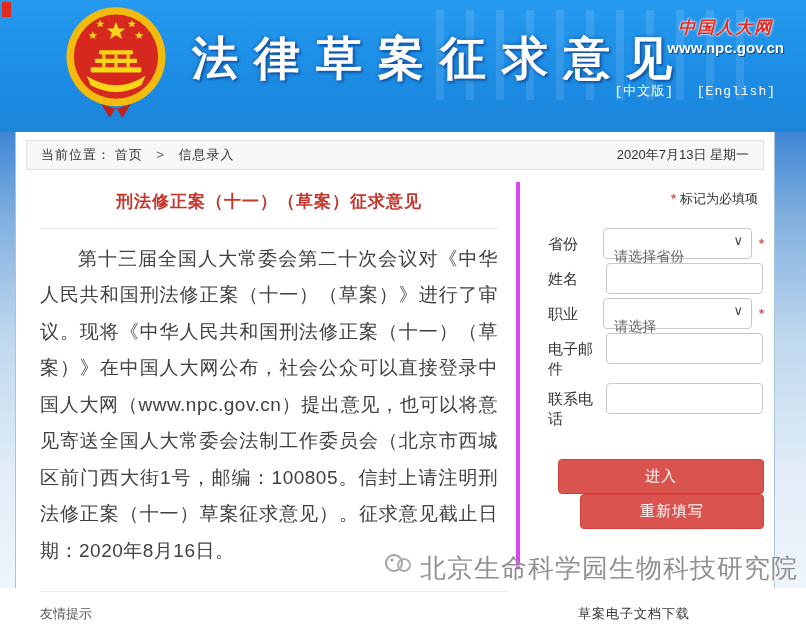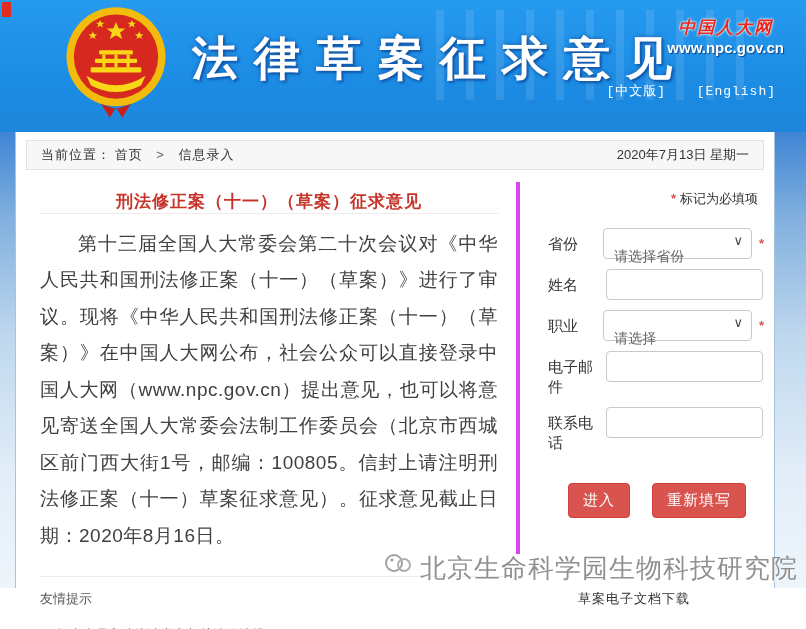--- a/index.html
+++ b/index.html
@@ -15,56 +15,56 @@
   .emblem { position:absolute; left:62px; top:4px; width:108px; height:118px; }
   .site-title { position:absolute; left:192px; top:28px; font-size:46px; font-weight:bold; color:#ffffff;
     letter-spacing:16px; white-space:nowrap;
     text-shadow: 0 0 4px rgba(13,76,160,.9), 2px 2px 2px rgba(13,76,160,.7), 0 0 1px #cfe6ff; }
   .npc-logo { position:absolute; right:22px; top:16px; text-align:center; cursor:pointer; }
   .npc-logo .cn { font-size:17px; font-weight:bold; color:#e8281e; font-style:italic;
     text-shadow: 0 0 2px #fff, 0 0 3px #fff; letter-spacing:2px; }
   .npc-logo .url { font-size:15px; font-weight:bold; color:#fff;
     text-shadow:1px 1px 1px rgba(10,50,110,.8); }
   .lang-links { position:absolute; right:30px; top:82px; font-size:13px; color:#fff; letter-spacing:1px; }
-  .lang-links span { margin-left:26px; cursor:pointer;
+  .lang-links span { margin-left:18px; cursor:pointer;
     font-family:"Liberation Mono","DejaVu Sans Mono",monospace; }
 
   
   .page-body { position: relative; height: 456px;
     background: linear-gradient(180deg,#3f85d4 0%, #7faede 18%, #bfd8ee 45%, #e2edf8 75%, #eef5fb 100%); }
   .content { position:absolute; left:15px; right:31px; top:0; bottom:0; background:#ffffff;
     border-left:1px solid #a8c4dd; border-right:1px solid #a8c4dd; padding:8px 10px 0 10px; }
 
   .breadcrumb-bar { height:30px; background:#f7f7f7; border:1px solid #e2e2e2;
     display:flex; justify-content:space-between; align-items:center; padding:0 14px;
     font-size:13px; color:#333; margin-bottom:12px; }
   .breadcrumb-bar .sep { margin:0 10px; color:#666; }
   .crumb-home { cursor:pointer; }
   .bc-left span { letter-spacing:1px; }
 
   .main-row { display:flex; align-items:stretch; }
   .article { flex:1; padding:8px 18px 0 14px; }
   .article-title { text-align:center; color:#c5352b; font-size:17px; font-weight:bold;
-    letter-spacing:1px; border-bottom:1px solid #ececec; margin-bottom:12px; }
+    letter-spacing:1px; padding-bottom:15px; border-bottom:1px solid #ececec; margin-bottom:12px; }
   .article-body { font-size:19px; line-height:1.92; color:#404040; text-indent:2em;
     letter-spacing:.5px; text-align:justify; }
 
   .form-col { width:248px; border-left:4px solid #d946ef; padding:4px 0 0 28px; }
   .required-note { text-align:right; font-size:13px; color:#333; margin:4px 6px 20px 0; }
   .req-star { color:#d9534f; font-weight:bold; margin-right:4px; }
-  .form-row { display:flex; margin-bottom:10px; }
+  .form-row { display:flex; margin-bottom:4px; }
   .form-label { width:52px; font-size:15px; color:#333; line-height:20px; padding-top:6px; }
   .ctrl { position:relative; width:157px; margin-left:6px; }
   .select-box { width:100%; height:31px; border:1px solid #c9c9c9; border-radius:4px;
     background:#fff; font-size:14px; color:#666; line-height:29px; padding:13px 22px 0 10px; cursor:pointer; }
   .chevron { position:absolute; right:9px; top:5px; color:#444; font-size:13px; pointer-events:none; }
   .text-input { width:100%; height:31px; border:1px solid #c9c9c9; border-radius:4px;
     background:#fff; font-size:14px; color:#333; padding:0 8px; outline:none; }
   .field-star { color:#d9534f; font-weight:bold; margin-left:7px; padding-top:8px; font-size:13px; }
-  .btn-row { margin:30px 0 0 20px; display:flex; }
+  .btn-row { margin:30px 0 0 10px; display:flex;flex-direction:column; }
   .btn { background:#d9534f; border:1px solid #d43f3a; color:#fff; font-size:15px;
     padding:7px 14px; border-radius:4px; cursor:pointer; letter-spacing:1px;
     font-family:"Liberation Sans","DejaVu Sans",sans-serif; }
   .btn + .btn { margin-left:22px; }
 
   .footer-row { display:flex; margin-top:22px; padding:0 4px 0 14px; }
   .tips { flex:1; border-top:1px solid #ececec; padding-top:12px;
     font-size:13px; color:#555; line-height:1.5; }
   .tips-title { margin-bottom:16px; }
   .tip-item .num { margin-right:6px; }

